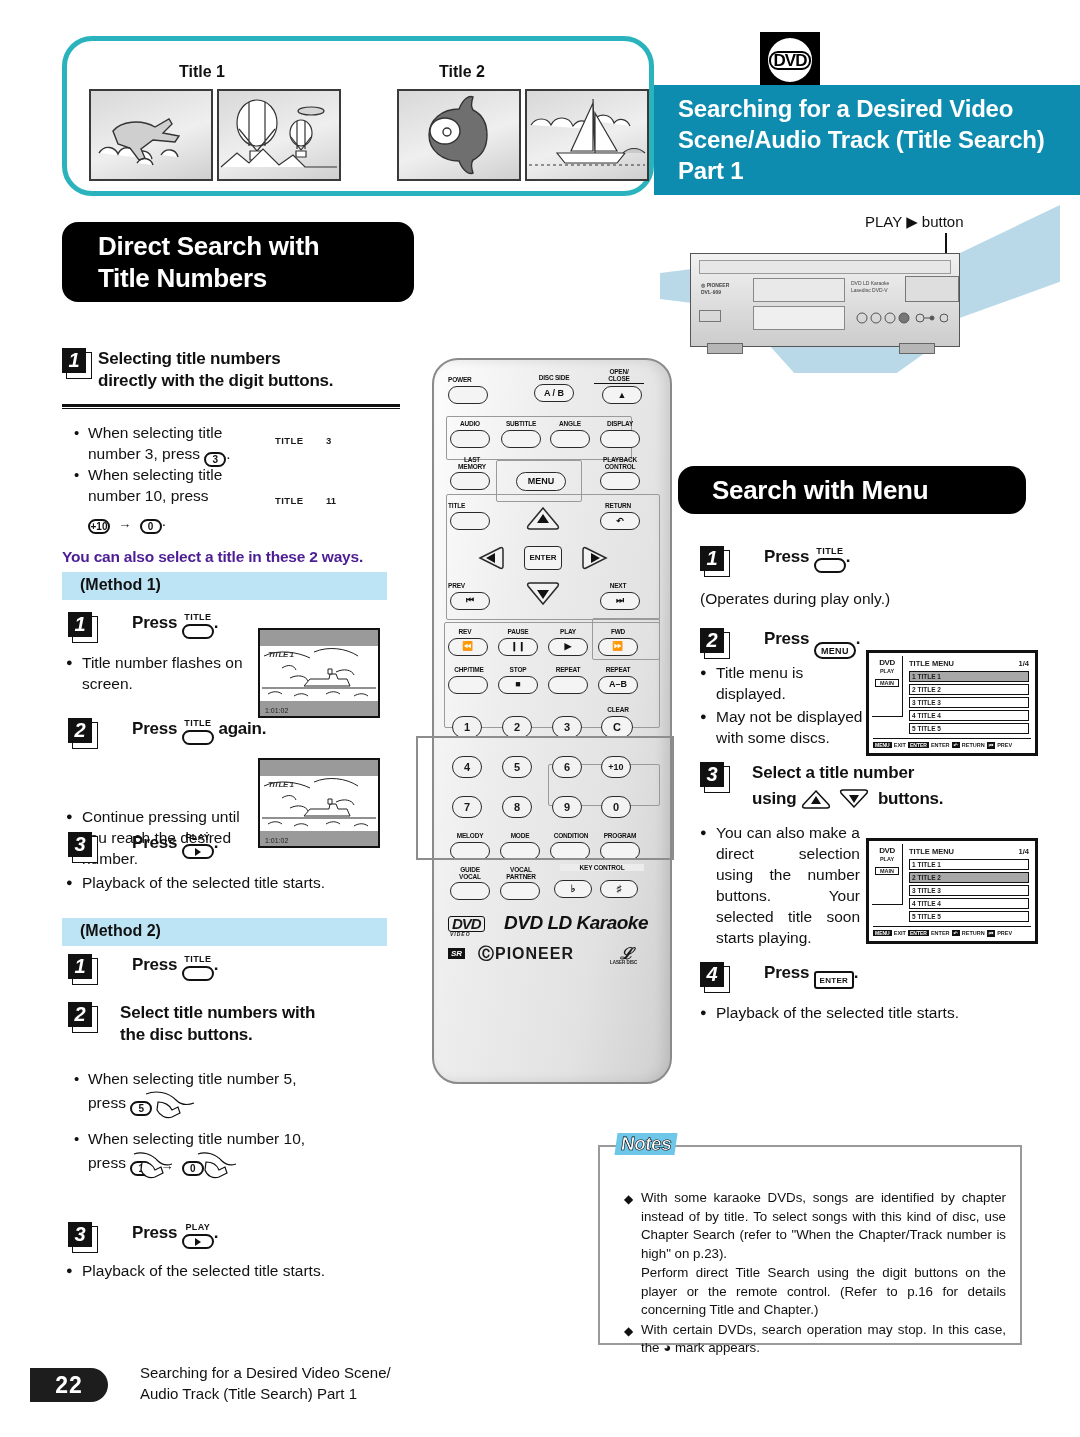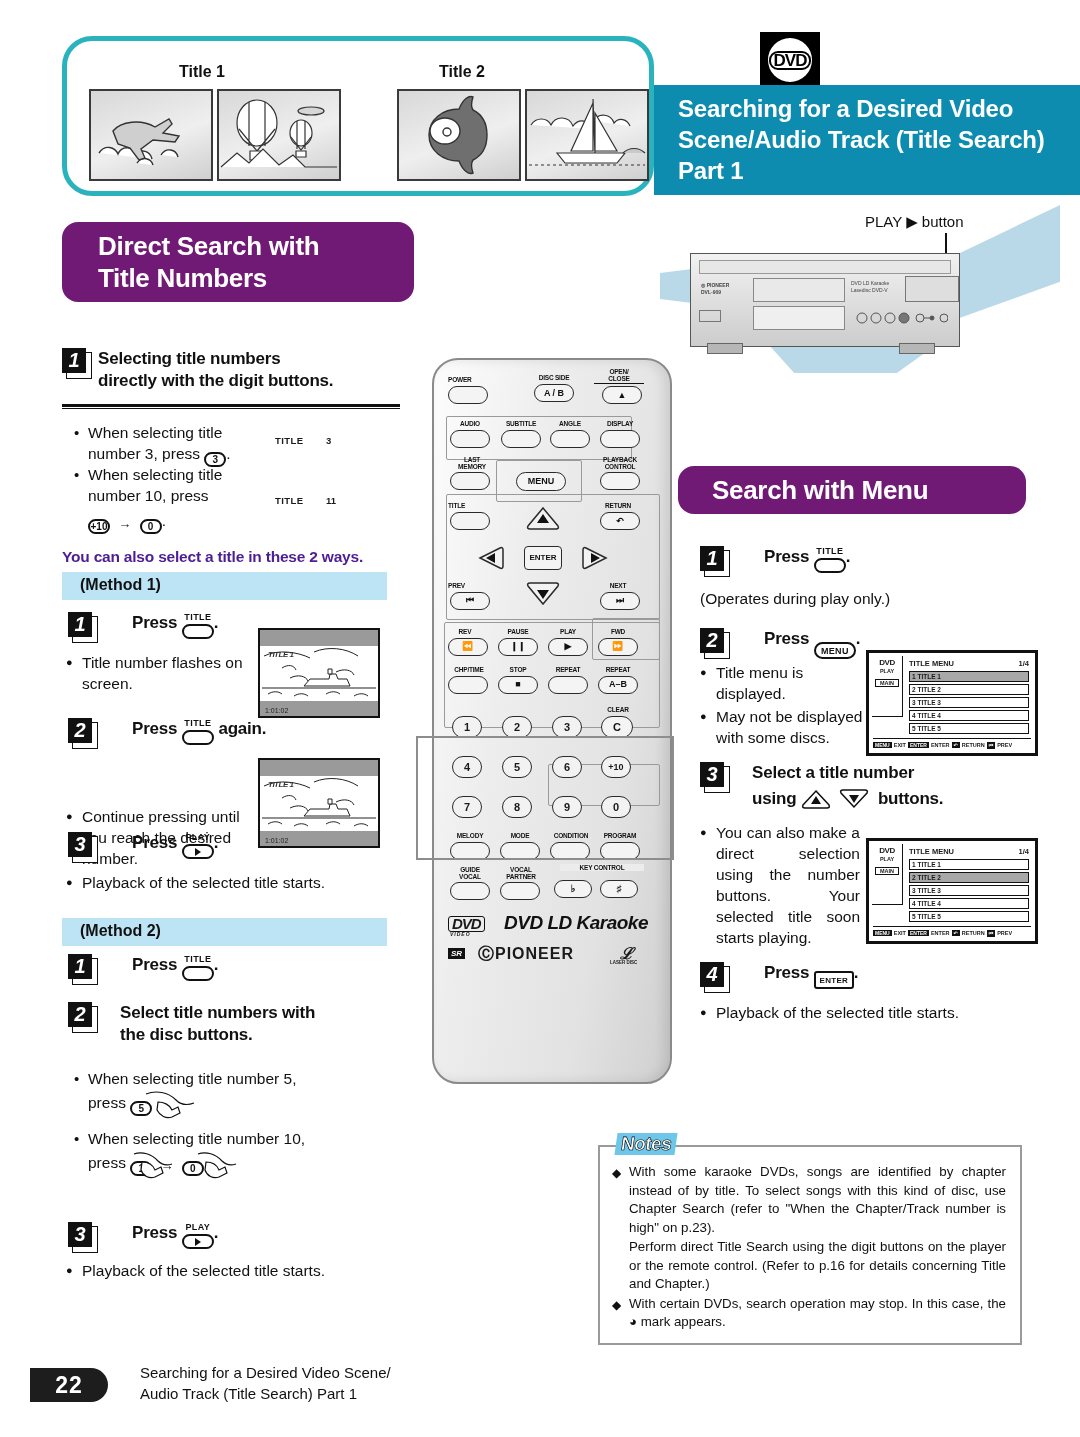--- a/index.html
+++ b/index.html
@@ -38,21 +38,21 @@
     border:2px solid #000;border-radius:9px;padding:0 3px;line-height:15px;
   }
   #page-header{
     left:654px;top:85px;width:426px;height:110px;background:#0d8cb0;
     color:#fff;font-weight:bold;font-size:24px;line-height:31px;
     padding:8px 14px 0 24px;box-sizing:border-box;letter-spacing:-0.2px;
   }
 
   
   .pill{
-    background:#701a75;color:#fff;font-weight:bold;border-radius:16px;
+    background:#000000;color:#fff;font-weight:bold;border-radius:16px;
     display:flex;flex-direction:column;justify-content:center;
     padding:6px 0 6px 36px;box-sizing:border-box;letter-spacing:-0.3px;
   }
   #sec-direct{left:62px;top:222px;width:352px;height:80px;font-size:26px;line-height:32px;}
   #sec-menu{left:678px;top:466px;width:348px;height:48px;font-size:26px;line-height:34px;padding-left:34px;}
 
   
   .stepnum{
     position:relative;width:26px;height:27px;flex:0 0 auto;
   }
@@ -161,21 +161,21 @@
 
   
   #notes{
     left:598px;top:1145px;width:424px;height:200px;border:2px solid #9a9a9a;background:#fff;box-sizing:border-box;
   }
   #notes-tag{
     position:absolute;left:16px;top:-14px;background:#6ec6e8;color:#fff;font-weight:bold;font-size:19px;
     padding:0 5px;letter-spacing:-0.5px;transform:skewX(-8deg);
     -webkit-text-stroke:0.6px #000;
   }
-  #notes .nbody{padding:16px 14px 0 12px;font-size:13.3px;line-height:18.5px;text-align:justify;color:#111;}
+  #notes .nbody{padding:42px 14px 0 12px;font-size:13.3px;line-height:18.5px;text-align:justify;color:#111;margin-left:12px;}
   #notes .nbody p{margin:0 0 1px 0;}
 
   
   #pagenum{
     left:30px;top:1368px;width:78px;height:34px;background:#1d1d1d;border-radius:0 17px 17px 0;
     color:#fff;font-size:23px;font-weight:bold;text-align:center;line-height:34px;letter-spacing:1px;
   }
   #footer-title{left:140px;top:1362px;width:420px;font-size:15px;line-height:21px;color:#111;}
 
   .divider{position:absolute;background:#111;}

